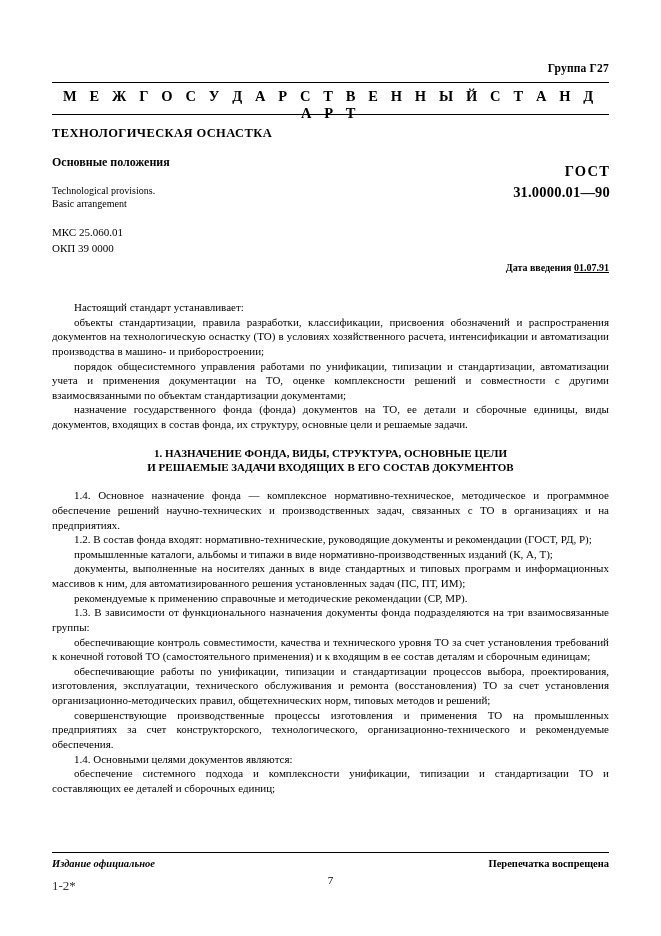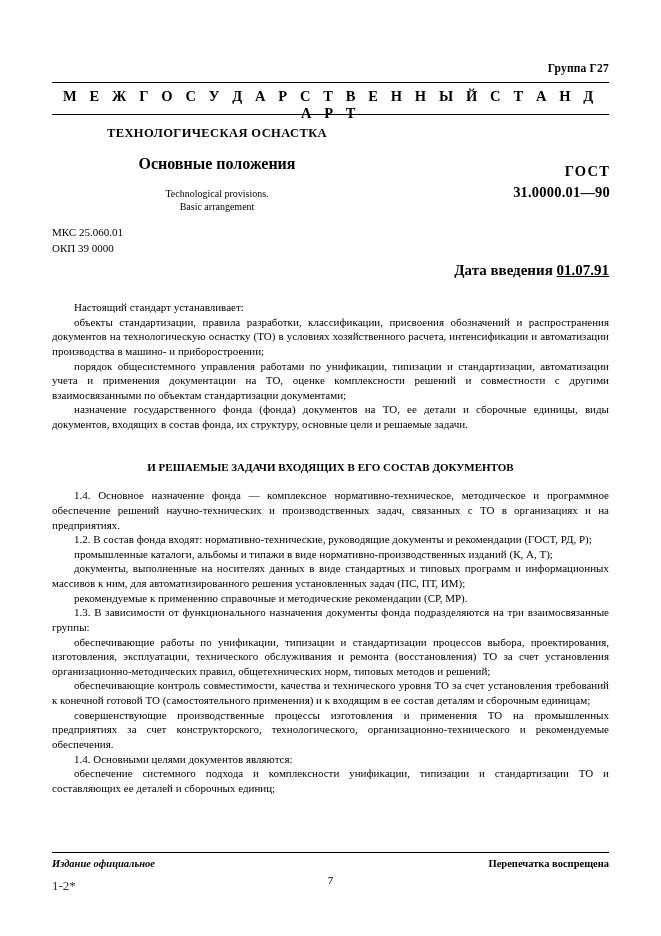--- a/index.html
+++ b/index.html
@@ -48,29 +48,29 @@
   }
   .rule-top { top: 82px; }
   .rule-bottom { top: 114px; }
   .rule-footer { top: 852px; }
 
   .title-block {
     position: absolute;
     top: 126px;
     left: 52px;
     width: 330px;
-    text-align: center;
+    text-align: left;
   }
   .title-main {
     font-size: 12.5px;
     font-weight: bold;
     letter-spacing: 0.4px;
   }
   .title-sub {
-    font-size: 16px;
+    font-size: 12px;
     font-weight: bold;
     margin-top: 14px;
   }
   .title-en {
     font-size: 10px;
     margin-top: 15px;
     line-height: 1.25;
   }
 
   .gost-block {
@@ -97,21 +97,21 @@
     top: 225px;
     left: 52px;
     font-size: 11px;
     line-height: 1.45;
   }
 
   .date-intro {
     position: absolute;
     top: 262px;
     right: 52px;
-    font-size: 15px;
+    font-size: 10px;
     font-weight: bold;
   }
   .date-intro .date-val {
     text-decoration: underline;
   }
 
   .body-text {
     position: absolute;
     top: 300px;
     left: 52px;
@@ -199,32 +199,32 @@
     <span>Дата введения </span><span class="date-val">01.07.91</span>
   </div>
 
   <div class="body-text">
     <p>Настоящий стандарт устанавливает:</p>
     <p>объекты стандартизации, правила разработки, классификации, присвоения обозначений и распространения документов на технологическую оснастку (ТО) в условиях хозяйственного расчета, интенсификации и автоматизации производства в машино- и приборостроении;</p>
     <p>порядок общесистемного управления работами по унификации, типизации и стандартизации, автоматизации учета и применения документации на ТО, оценке комплексности решений и совместности с другими взаимосвязанными по объектам стандартизации документами;</p>
     <p>назначение государственного фонда (фонда) документов на ТО, ее детали и сборочные единицы, виды документов, входящих в состав фонда, их структуру, основные цели и решаемые задачи.</p>
 
     <p class="section-head">
-      <br>
+      <span>1. НАЗНАЧЕНИЕ ФОНДА, ВИДЫ, СТРУКТУРА, ОСНОВНЫЕ ЦЕЛИ</span><br>
       <span>И РЕШАЕМЫЕ ЗАДАЧИ ВХОДЯЩИХ В ЕГО СОСТАВ ДОКУМЕНТОВ</span>
     </p>
 
     <p>1.4. Основное назначение фонда — комплексное нормативно-техническое, методическое и программное обеспечение решений научно-технических и производственных задач, связанных с ТО в организациях и на предприятиях.</p>
     <p>1.2. В состав фонда входят: нормативно-технические, руководящие документы и рекомендации (ГОСТ, РД, Р);</p>
     <p>промышленные каталоги, альбомы и типажи в виде нормативно-производственных изданий (К, А, Т);</p>
     <p>документы, выполненные на носителях данных в виде стандартных и типовых программ и информационных массивов к ним, для автоматизированного решения установленных задач (ПС, ПТ, ИМ);</p>
     <p>рекомендуемые к применению справочные и методические рекомендации (СР, МР).</p>
     <p>1.3. В зависимости от функционального назначения документы фонда подразделяются на три взаимосвязанные группы:</p>
+    <p>обеспечивающие контроль совместимости, качества и технического уровня ТО за счет установления требований к конечной готовой ТО (самостоятельного применения) и к входящим в ее состав деталям и сборочным единицам;</p>
     <p>обеспечивающие работы по унификации, типизации и стандартизации процессов выбора, проектирования, изготовления, эксплуатации, технического обслуживания и ремонта (восстановления) ТО за счет установления организационно-методических правил, общетехнических норм, типовых методов и решений;</p>
-    <p>обеспечивающие контроль совместимости, качества и технического уровня ТО за счет установления требований к конечной готовой ТО (самостоятельного применения) и к входящим в ее состав деталям и сборочным единицам;</p>
     <p>совершенствующие производственные процессы изготовления и применения ТО на промышленных предприятиях за счет конструкторского, технологического, организационно-технического и рекомендуемые обеспечения.</p>
     <p>1.4. Основными целями документов являются:</p>
     <p>обеспечение системного подхода и комплексности унификации, типизации и стандартизации ТО и составляющих ее деталей и сборочных единиц;</p>
   </div>
 
   <div class="rule rule-footer"></div>
   <div class="footer-left">Издание официальное</div>
   <div class="footer-right">Перепечатка воспрещена</div>
   <div class="sig">1-2*</div>
   <div class="page-num">7</div>

